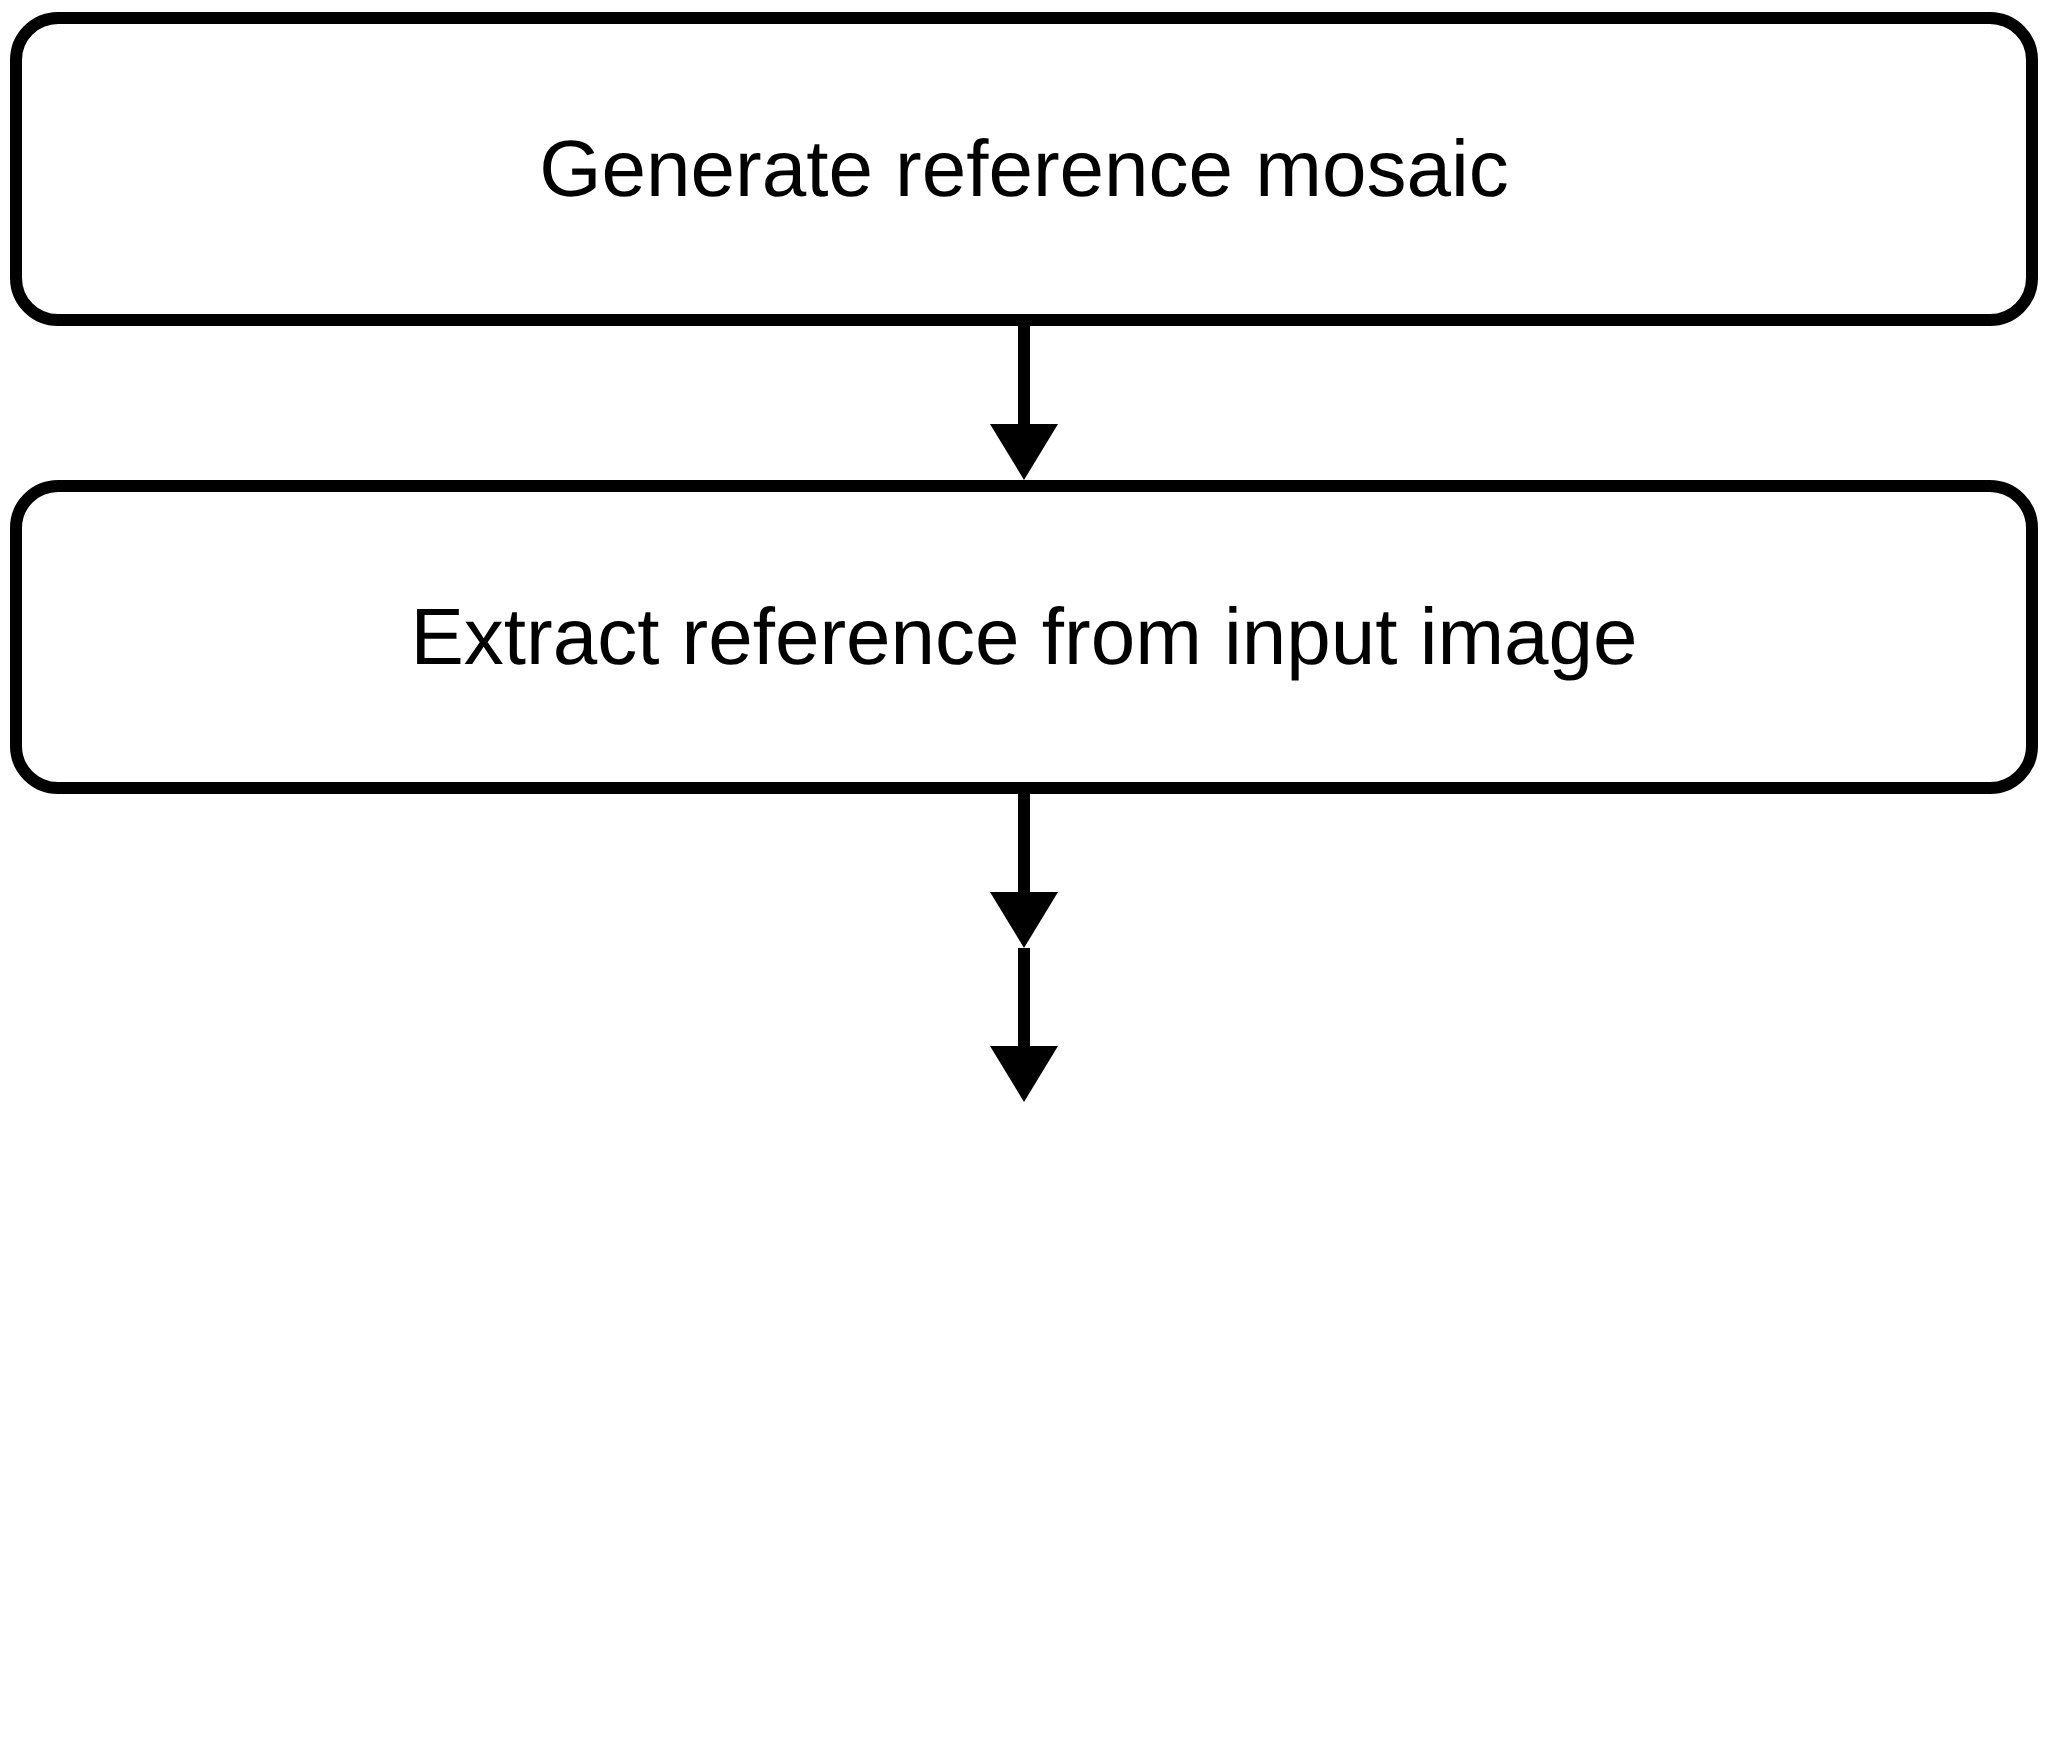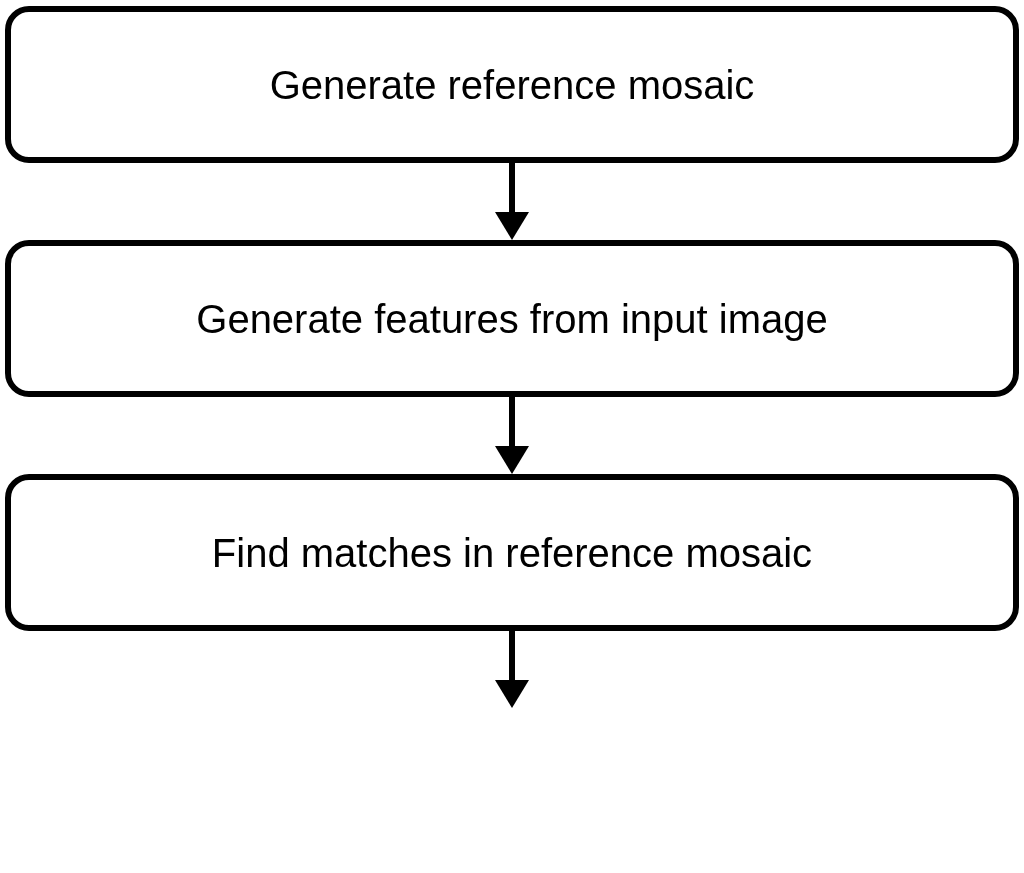--- a/index.html
+++ b/index.html
@@ -68,31 +68,28 @@
   <div class="node">
     <div class="node-label">Generate reference mosaic</div>
   </div>
 
   <div class="arrow">
     <div class="arrow-shaft"></div>
     <div class="arrow-head"></div>
   </div>
 
   <div class="node">
-    <div class="node-label">Generate features from input image</div>
+    <div class="node-label">Extract reference from input image</div>
   </div>
 
   <div class="arrow">
     <div class="arrow-shaft"></div>
     <div class="arrow-head"></div>
   </div>
 
-  <div class="node">
-    <div class="node-label">Find matches in reference mosaic</div>
-  </div>
 
   <div class="arrow">
     <div class="arrow-shaft"></div>
     <div class="arrow-head"></div>
   </div>
 
 
 </div>
 
 </body></html>

